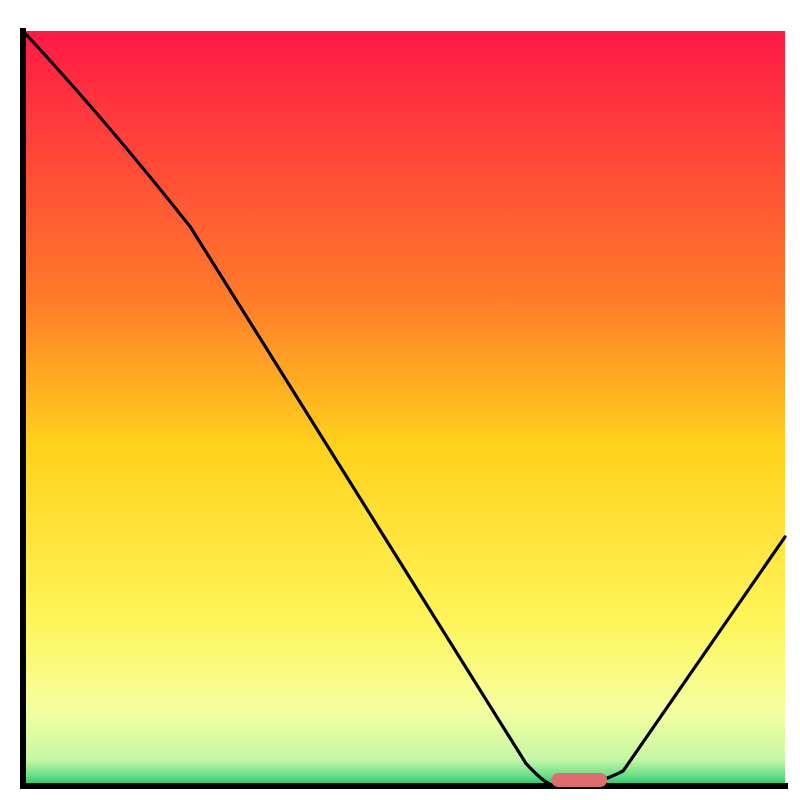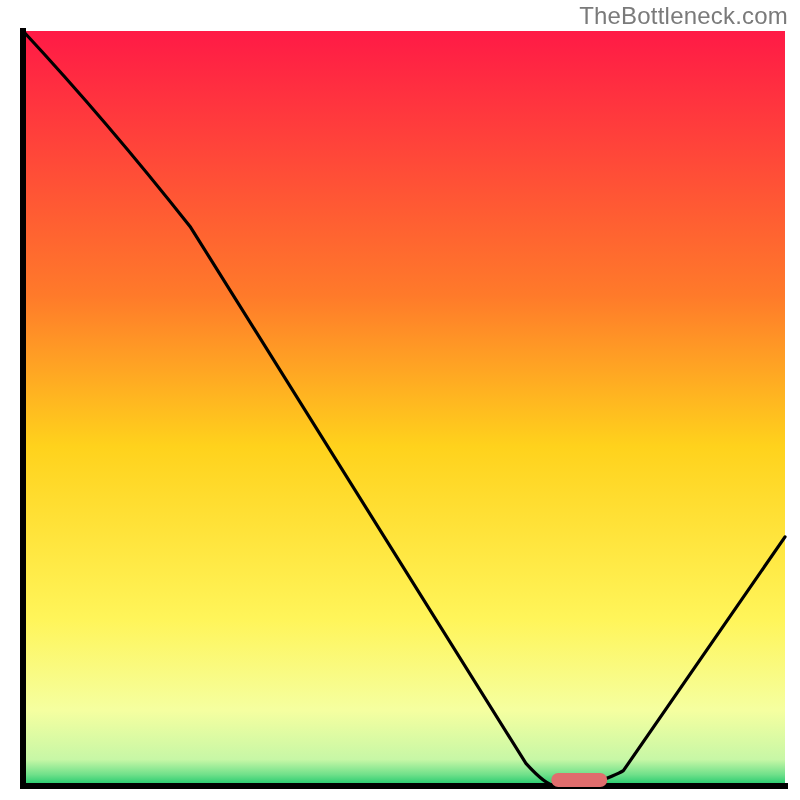--- a/index.html
+++ b/index.html
@@ -32,14 +32,13 @@
 
     <rect fill="url(#bg-grad)" x="23" y="31" width="762" height="755"></rect>
 
     <path fill="none" stroke="#000" stroke-width="6" stroke-linecap="square" d="M 23 31 L 23 786 L 785 786"></path>
 
     <path fill="none" stroke="#000" stroke-width="3.2" stroke-linejoin="round" stroke-linecap="round" d="M 23 31 Q 106.82000000000001 121.14999999999998 190.64000000000001 227.29999999999995 L 525.9200000000001 763.35 Q 546.4 786 556.4 786 L 586.88 786 Q 617.36 774.675 623.36 770.675 L 785 536.85"></path>
 
     <rect rx="7" ry="7" height="14" fill="#e06d6d" x="551.26" y="772.96" width="56"></rect>
   </svg>
 
-  <div class="watermark">TheBottleneck.com</div>
 </div>
 
 </body></html>

